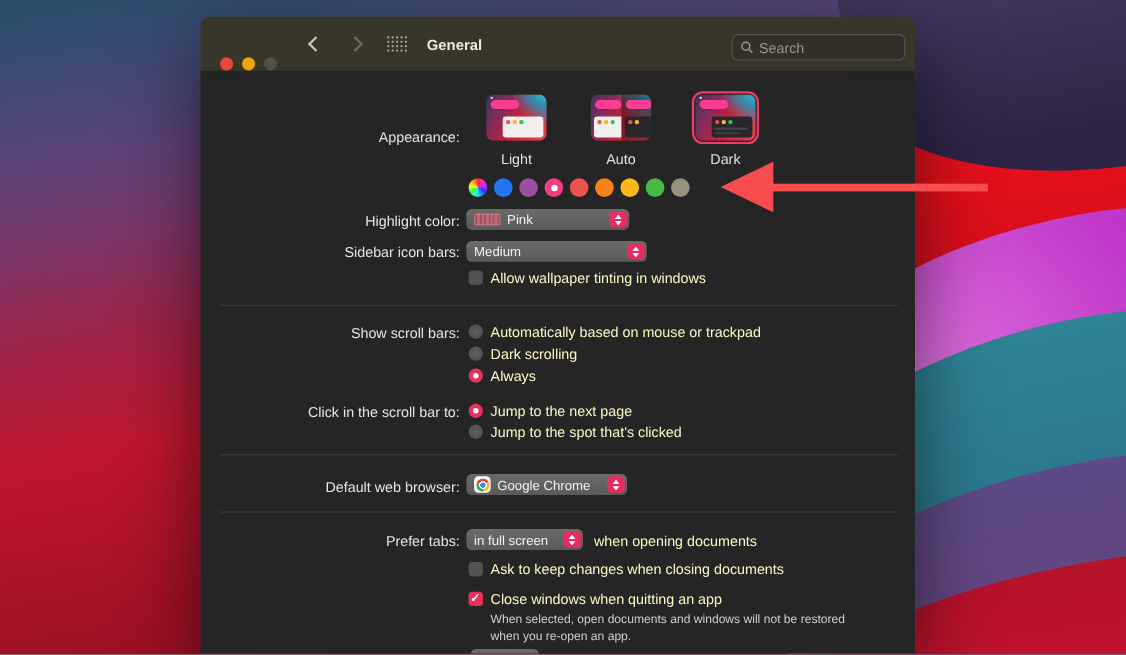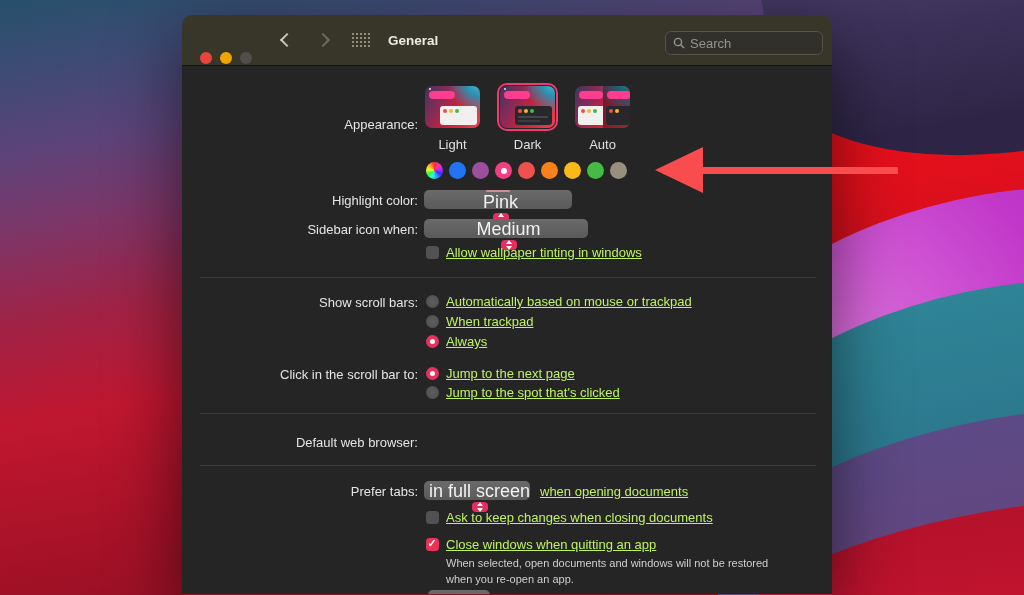--- a/index.html
+++ b/index.html
@@ -37,21 +37,21 @@
   .search { position:absolute; right:9px; top:16px; width:158px; height:24px; background:#31302a; border:1px solid #55534a; border-radius:6px; display:flex; align-items:center; padding:0 7px; }
   .search svg { flex:0 0 auto; }
   .search input { border:0; background:transparent; outline:none; color:#d8d6cd; font-size:13px; width:110px; margin-left:5px; font-family:"Liberation Sans",sans-serif; }
   .search input::placeholder { color:#97958c; }
 
   
   .flabel { position:absolute; left:0; width:236px; text-align:right; color:#e4e4e4; }
   .sep { position:absolute; left:18px; width:616px; height:1px; background:#3c3c3c; }
 
   
-  .thumbrow { position:absolute; left:237px; top:17px; display:flex; gap:8px; }
+  .thumbrow { position:absolute; left:254px; top:17px; display:flex; gap:28px; }
   .thumbcell { width:67px; display:flex; flex-direction:column; align-items:center; }
   .thumb { width:61px; height:48px; border-radius:10px; border:2px solid transparent; padding:1px; }
   .thumb.selected { border-color:#ef3a6e; }
   .mini { position:relative; width:100%; height:100%; border-radius:7px; overflow:hidden;
     background: radial-gradient(circle at 100% -10%, #49c3d4 0%, #2e8fb0 20%, rgba(46,143,176,0) 45%),
                 linear-gradient(120deg, #3c3660 0%, #8e2a55 32%, #d11f35 58%, #e84550 100%); }
   .mini .pill { position:absolute; top:5px; left:4px; width:26px; height:8px; border-radius:4px; background:#fb3e8f; }
   .mini .dot0 { position:absolute; top:2px; left:4px; width:2px; height:2px; border-radius:50%; background:#e8e8e8; }
   .card { position:absolute; right:3px; bottom:3px; width:37px; height:19px; border-radius:3px; background:#f2f0ee; }
   .card.dark { background:#28282c; }
@@ -68,41 +68,41 @@
   .half .card { right:auto; left:3px; width:34px; }
   .thumblabel { margin-top:6px; font-size:13px; color:#e0e0e0; }
 
   
   .dots { position:absolute; left:244px; top:96px; display:flex; gap:6px; }
   .dot { position:relative; width:17px; height:17px; border-radius:50%; }
   .dot.multicolor { background:conic-gradient(#ff2d2d,#ff2db5,#b32dff,#3a2dff,#2d9bff,#2dffd0,#2dff44,#e9ff2d,#ffa32d,#ff2d2d); }
   .dot.selected::after { content:""; position:absolute; left:5.5px; top:5.5px; width:6px; height:6px; border-radius:50%; background:#fff; }
 
   
-  .dd { position:absolute; height:19px; border-radius:5px; background:linear-gradient(#6a6a6a,#5a5a5a); display:flex; align-items:center; padding:0 2px 0 7px; color:#f2f2f2; font-size:18px;flex-direction:column; }
+  .dd { position:absolute; height:19px; border-radius:5px; background:linear-gradient(#6a6a6a,#5a5a5a); display:flex; align-items:center; padding:0 2px 0 7px; color:#f2f2f2; font-size:12px; }
   .dd .txt { flex:1; white-space:nowrap; }
   .stepper { width:16px; height:15px; border-radius:4px; background:#e72d5f; display:flex; flex-direction:column; align-items:center; justify-content:center; gap:2px; }
   .stepper i { width:0; height:0; border-left:3.5px solid transparent; border-right:3.5px solid transparent; }
   .stepper .up { border-bottom:4px solid #fff; }
   .stepper .dn { border-top:4px solid #fff; }
   .swatch { width:24px; height:11px; border-radius:2px; margin-right:6px; background:#c06a76; border:1px solid rgba(255,255,255,.25);
     background-image:repeating-linear-gradient(90deg, rgba(120,30,40,.35) 0 2px, rgba(0,0,0,0) 2px 4px); }
   .chrome { width:15px; height:15px; border-radius:4px; background:#fff; margin-right:6px; display:flex; align-items:center; justify-content:center; }
   .chrome i { width:12px; height:12px; border-radius:50%;
     background: radial-gradient(circle, #4285f4 0 26%, #ffffff 30% 42%, rgba(0,0,0,0) 44%),
                 conic-gradient(from 60deg, #fbbc05 0 120deg, #34a853 120deg 240deg, #ea4335 240deg 360deg); }
 
   
   .radio { position:absolute; left:244px; width:13px; height:13px; border-radius:50%; background:radial-gradient(#5e5e5e,#4d4d4d); }
   .radio.on { background:#e8315f; }
   .radio.on::after { content:""; position:absolute; left:4px; top:4px; width:5px; height:5px; border-radius:50%; background:#fff; }
   .check { position:absolute; left:244px; width:13px; height:13px; border-radius:3.5px; background:#525252; }
   .check.on { background:#ea3158; }
   .check.on::after { content:"✓"; position:absolute; left:1.5px; top:-1px; color:#fff; font-size:11px; font-weight:bold; }
-  .optlabel { position:absolute; left:264px; white-space:nowrap; color:#bef264;text-decoration:underline; }
+  .optlabel { position:absolute; left:264px; white-space:nowrap; color:#fef9c3; }
   .note { position:absolute; left:264px; width:345px; font-size:11px; line-height:1.45; color:#cfcfcf; }
 
   
   .arrowhead { position:absolute; left:655px; top:147px; width:0; height:0;
     border-top:23px solid transparent; border-bottom:23px solid transparent; border-right:48px solid #f84c4e; }
   .arrowshaft { position:absolute; left:698px; top:167px; width:200px; height:7px; background:#f84c4e; }
 </style>
 </head>
 <body>
 
@@ -167,36 +167,20 @@
             <span class="dot0"></span>
                 <span class="pill"></span>
             <div class="card">
                   <span class="d d1"></span>
                   <span class="d d2"></span>
                   <span class="d d3"></span>
                 </div>
           </div>
             </div>
           <div class="thumblabel">Light</div>
-        </div>
-        <div class="thumbcell">
-          <div class="thumb selected">
-              <div class="mini">
-            <span class="dot0"></span>
-                <span class="pill"></span>
-            <div class="card dark">
-                  <span class="d d1"></span>
-                  <span class="d d2"></span>
-                  <span class="d d3"></span>
-                  <span class="row1"></span>
-                  <span class="row2"></span>
-                </div>
-          </div>
-            </div>
-          <div class="thumblabel">Dark</div>
         </div>
         <div class="thumbcell">
           <div class="thumb">
               <div class="mini">
             <div class="half l">
                   <span class="pill"></span>
               <div class="card">
                     <span class="d d1"></span>
                     <span class="d d2"></span>
                     <span class="d d3"></span>
@@ -206,20 +190,36 @@
                   <span class="pill"></span>
               <div class="card dark">
                     <span class="d d1"></span>
                     <span class="d d2"></span>
                   </div>
                 </div>
           </div>
             </div>
           <div class="thumblabel">Auto</div>
         </div>
+        <div class="thumbcell">
+          <div class="thumb selected">
+              <div class="mini">
+            <span class="dot0"></span>
+                <span class="pill"></span>
+            <div class="card dark">
+                  <span class="d d1"></span>
+                  <span class="d d2"></span>
+                  <span class="d d3"></span>
+                  <span class="row1"></span>
+                  <span class="row2"></span>
+                </div>
+          </div>
+            </div>
+          <div class="thumblabel">Dark</div>
+        </div>
       </div>
 
       <div class="dots">
         <span class="dot multicolor"></span>
         <span class="dot" style="background: rgb(35, 116, 242);"></span>
         <span class="dot" style="background: rgb(157, 79, 159);"></span>
         <span class="dot selected" style="background: rgb(244, 62, 131);"></span>
         <span class="dot" style="background: rgb(238, 81, 78);"></span>
         <span class="dot" style="background: rgb(247, 130, 27);"></span>
         <span class="dot" style="background: rgb(251, 185, 25);"></span>
@@ -230,51 +230,61 @@
       <div class="flabel" style="top:127px;">Highlight color:</div>
       <div class="dd" style="left:242px; top:124px; width:148px;">
         <span class="swatch"></span>
         <span class="txt">Pink</span>
         <span class="stepper">
             <i class="up"></i>
             <i class="dn"></i>
           </span>
       </div>
 
-      <div class="flabel" style="top:156px;">Sidebar icon when:</div>
+      <div class="flabel" style="top:156px;">Sidebar icon bars:</div>
       <div class="dd" style="left:242px; top:153px; width:164px;">
         <span class="txt">Medium</span>
         <span class="stepper">
             <i class="up"></i>
             <i class="dn"></i>
           </span>
       </div>
 
       <span class="check" style="top:180px;"></span>
       <span class="optlabel" style="top:179px;">Allow wallpaper tinting in windows</span>
 
       <div class="sep" style="top:211px;"></div>
 
       <div class="flabel" style="top:229px;">Show scroll bars:</div>
       <span class="radio" style="top:229px;"></span>
       <span class="optlabel" style="top:228px;text-align:center;">Automatically based on mouse or trackpad</span>
       <span class="radio" style="top:249px;"></span>
-      <span class="optlabel" style="top:248px;">When trackpad</span>
+      <span class="optlabel" style="top:248px;">Dark scrolling</span>
       <span class="radio on" style="top:269px;"></span>
       <span class="optlabel" style="top:268px;">Always</span>
 
       <div class="flabel" style="top:301px;">Click in the scroll bar to:</div>
       <span class="radio on" style="top:301px;"></span>
       <span class="optlabel" style="top:300px;">Jump to the next page</span>
       <span class="radio" style="top:320px;"></span>
       <span class="optlabel" style="top:319px;text-align:center;">Jump to the spot that's clicked</span>
 
       <div class="sep" style="top:347px;"></div>
 
       <div class="flabel" style="top:369px;padding-left:16px;">Default web browser:</div>
+      <div class="dd" style="left:242px; top:365px; width:146px;">
+        <span class="chrome">
+            <i></i>
+          </span>
+        <span class="txt">Google Chrome</span>
+        <span class="stepper">
+            <i class="up"></i>
+            <i class="dn"></i>
+          </span>
+      </div>
 
       <div class="sep" style="top:399px;"></div>
 
       <div class="flabel" style="top:418px;">Prefer tabs:</div>
       <div class="dd" style="left:242px; top:415px; width:106px;">
         <span class="txt">in full screen</span>
         <span class="stepper">
             <i class="up"></i>
             <i class="dn"></i>
           </span>

